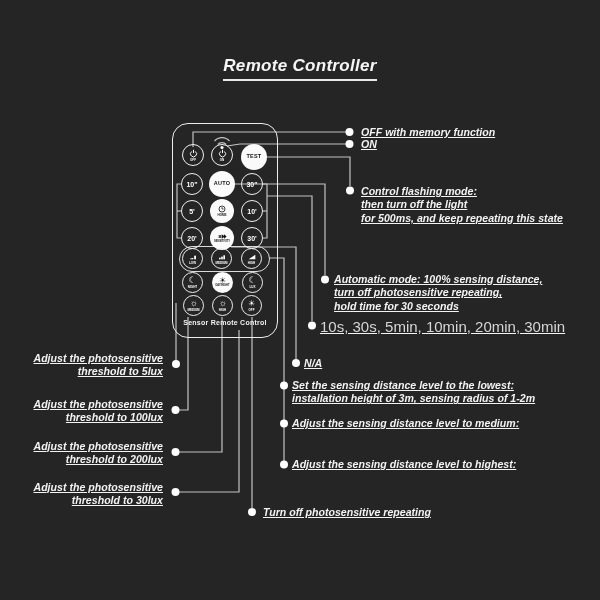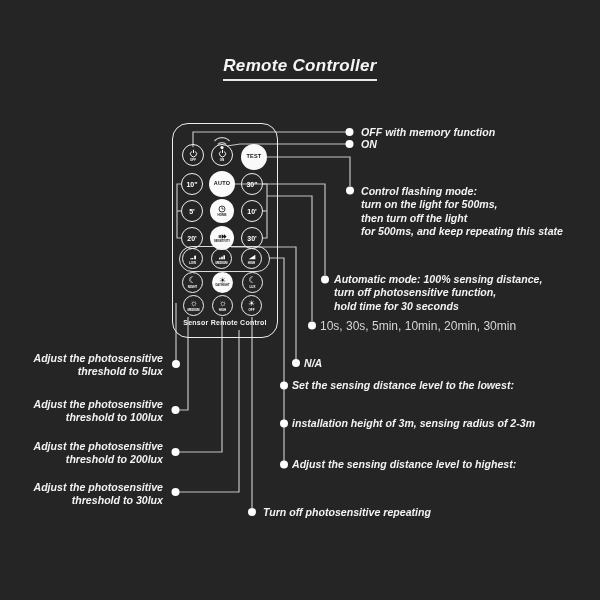--- a/index.html
+++ b/index.html
@@ -29,23 +29,23 @@
   .tlab{font-weight:bold;font-size:7px;}
   .tlab5{font-weight:bold;font-size:5.5px;letter-spacing:.2px;}
   .microlab{font-weight:bold;font-size:3px;margin-top:1px;letter-spacing:0;}
   .nanolab{font-weight:bold;font-size:2.6px;margin-top:.5px;}
   .glyph{font-size:9px;line-height:9px;}
   .glyph.small{font-size:8px;line-height:8px;}
   #footer-label{position:absolute;left:172px;top:319px;width:106px;text-align:center;
        color:#f2f2f2;font-weight:bold;font-size:7px;letter-spacing:.25px;}
   
   .ann{position:absolute;color:#f3f3f3;font-weight:bold;font-style:italic;
-       font-size:10.6px;line-height:13.3px;white-space:nowrap;}
+       font-size:10.6px;line-height:13.3px;white-space:nowrap;text-decoration:underline;}
   .ann.left{text-align:right;right:437px;}
-  .ann .sub{font-weight:normal;font-style:normal;color:#d6d6d6;font-size:12px;}
+  .ann .sub{font-weight:normal;font-style:normal;color:#d6d6d6;font-size:15px;}
 </style>
 </head>
 <body>
 
 <div id="stage">
 
   <svg width="0" height="0" style="position:absolute" aria-hidden="true">
     <defs>
       <symbol id="i-power" viewBox="0 0 24 24">
         <path d="M7.2 6.5 A 8 8 0 1 0 16.8 6.5" fill="none" stroke="currentColor" stroke-width="2.6"></path>
@@ -248,40 +248,40 @@
   </div>
 
   <div class="ann" style="left:361px;top:126px">
     <div>OFF with memory function</div>
   </div>
   <div class="ann" style="left:361px;top:138px">
     <div>ON</div>
   </div>
   <div class="ann" style="left:361px;top:185px">
     <div>Control flashing mode:</div>
-    <div>turn on the light for 500ms,</div>
     <div>then turn off the light</div>
     <div>for 500ms, and keep repeating this state</div>
   </div>
   <div class="ann" style="left:334px;top:273px">
     <div>Automatic mode: 100% sensing distance,</div>
-    <div>turn off photosensitive function,</div>
+    <div>turn off photosensitive repeating,</div>
     <div>hold time for 30 seconds</div>
   </div>
   <div class="ann" style="left:320px;top:320px">
     <div class="sub">10s, 30s, 5min, 10min, 20min, 30min</div>
   </div>
   <div class="ann" style="left:304px;top:357px">
     <div>N/A</div>
   </div>
   <div class="ann" style="left:292px;top:379px">
     <div>Set the sensing distance level to the lowest:</div>
+    <div>installation height of 3m, sensing radius of 1-2m</div>
   </div>
   <div class="ann" style="left:292px;top:417px">
-    <div>installation height of 3m, sensing radius of 2-3m</div>
+    <div>Adjust the sensing distance level to medium:</div>
   </div>
   <div class="ann" style="left:292px;top:458px">
     <div>Adjust the sensing distance level to highest:</div>
   </div>
   <div class="ann" style="left:263px;top:506px">
     <div>Turn off photosensitive repeating</div>
   </div>
 
 </div>
 

